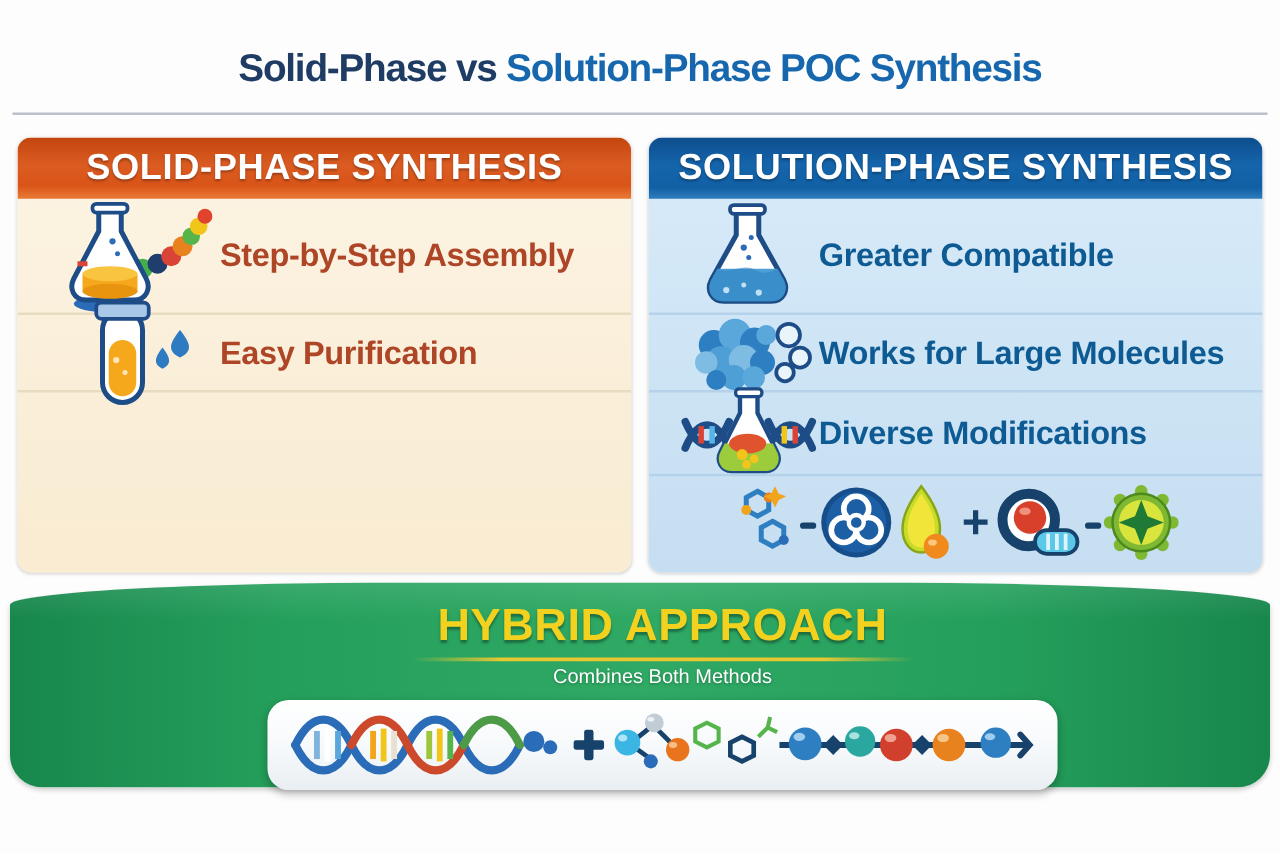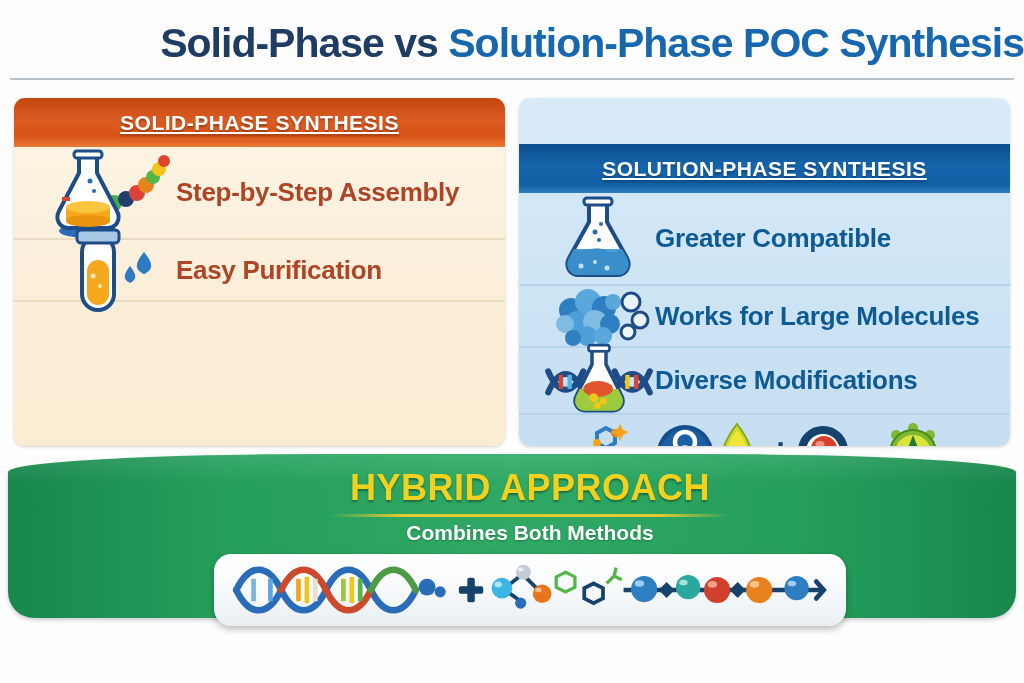--- a/index.html
+++ b/index.html
@@ -1,33 +1,33 @@
 <!DOCTYPE html>
 <html><head>
 <meta charset="utf-8">
 <style>
   * { margin:0; padding:0; box-sizing:border-box; }
   html,body { background:#ffffff; }
   body { font-family:"Liberation Sans", sans-serif; }
   .canvas { position:relative; width:1024px; height:683px; background:#fdfdfd; overflow:hidden; }
 
   
-  .title { padding-top:20px; text-align:right; font-weight:bold; font-size:41px; letter-spacing:-1px; line-height:46px; }
+  .title { padding-top:32px; text-align:center; font-weight:bold; font-size:31px; letter-spacing:-1px; line-height:46px; }
   .title .t-solid { color:#1e3c64; }
   .title .t-vs { color:#1e3c64; }
   .title .t-solution { color:#1767ae; }
   .title-rule { margin:12px 10px 0 10px; height:2px; background:#b9c2cc; }
 
   
   .panels { margin:18px 14px 0 14px; display:flex; gap:14px; height:348px; }
   .panel { flex:1; border-radius:11px; overflow:hidden; position:relative; box-shadow:0 1px 3px rgba(0,0,0,.18); }
   .panel-header { height:49px; display:flex; align-items:center; justify-content:center;
-    color:#fff; font-weight:bold; font-size:21px; letter-spacing:.5px; text-shadow:0 2px 2px rgba(0,0,0,.30);text-decoration:underline; }
+    color:#fff; font-weight:bold; font-size:29px; letter-spacing:.5px; text-shadow:0 2px 2px rgba(0,0,0,.30); }
   .panel.solid .panel-header { background:linear-gradient(180deg,#c2460e 0%,#db5c22 45%,#d95418 78%,#e97a35 100%); }
-  .panel.solution .panel-header { background:linear-gradient(180deg,#0d4d8c 0%,#1565ac 45%,#1160a5 82%,#2f7dbd 100%);margin-top:46px; }
+  .panel.solution .panel-header { background:linear-gradient(180deg,#0d4d8c 0%,#1565ac 45%,#1160a5 82%,#2f7dbd 100%); }
   .panel.solid { background:linear-gradient(180deg,#fcf4e4 0%,#faeed8 60%,#f9ecd2 100%); }
   .panel.solution { background:linear-gradient(180deg,#d9ebf9 0%,#cde4f5 55%,#c6def1 100%); }
 
   .rows { display:flex; flex-direction:column; height:299px; }
   .row { display:flex; align-items:center; padding-left:24px; }
   .panel.solid .row { border-bottom:2px solid #e8dcc0; }
   .panel.solution .row { border-bottom:2px solid #b5d2ea; }
   .row.r1 { height:93px; } .row.r2 { height:62px;align-items:center; } .row.r3 { height:67px; }
   .row .icon-cell { width:138px; display:flex; align-items:center; justify-content:center; overflow:visible; }
   .panel.solution .row .icon-cell { width:112px; }
@@ -42,21 +42,21 @@
   
   .hybrid { position:relative; margin:8px 8px 0 8px; height:164px; text-align:center;
     background:
       linear-gradient(180deg, rgba(255,255,255,.10) 0%, rgba(255,255,255,0) 18%),
       linear-gradient(90deg,#18874c 0%,#25a05c 22%,#2fa964 50%,#25a05c 78%,#18874c 100%);
     border-radius:320px 320px 26px 26px / 18px 18px 26px 26px;
     box-shadow:0 2px 4px rgba(0,0,0,.20);padding-left:36px; }
   .hybrid-title { padding-top:13px; color:#f2d21f; font-weight:bold; font-size:36px; letter-spacing:.5px; text-shadow:0 2px 2px rgba(0,0,0,.35); }
   .hybrid-rule { width:400px; height:3px; margin:5px auto 4px auto; border-radius:2px;
     background:linear-gradient(90deg, rgba(232,200,50,0) 0%, #e8c832 18%, #e8c832 82%, rgba(232,200,50,0) 100%); }
-  .hybrid-sub { color:#ffffff; font-weight:bold; font-size:21px; text-shadow:0 1px 2px rgba(0,0,0,.30); }
+  .hybrid-sub { color:#ffffff; font-weight:normal; font-size:16px; text-shadow:0 1px 2px rgba(0,0,0,.30); }
   .hybrid-box { width:632px; height:72px; margin:9px auto 0 auto; border-radius:17px;
     background:linear-gradient(180deg,#ffffff 0%,#f6f9fb 55%,#e9eef2 100%);
     box-shadow:0 3px 7px rgba(0,0,0,.28); display:flex; align-items:center; justify-content:center; }
 </style>
 </head>
 <body>
 
 <div class="canvas">
 
   <div class="title">

